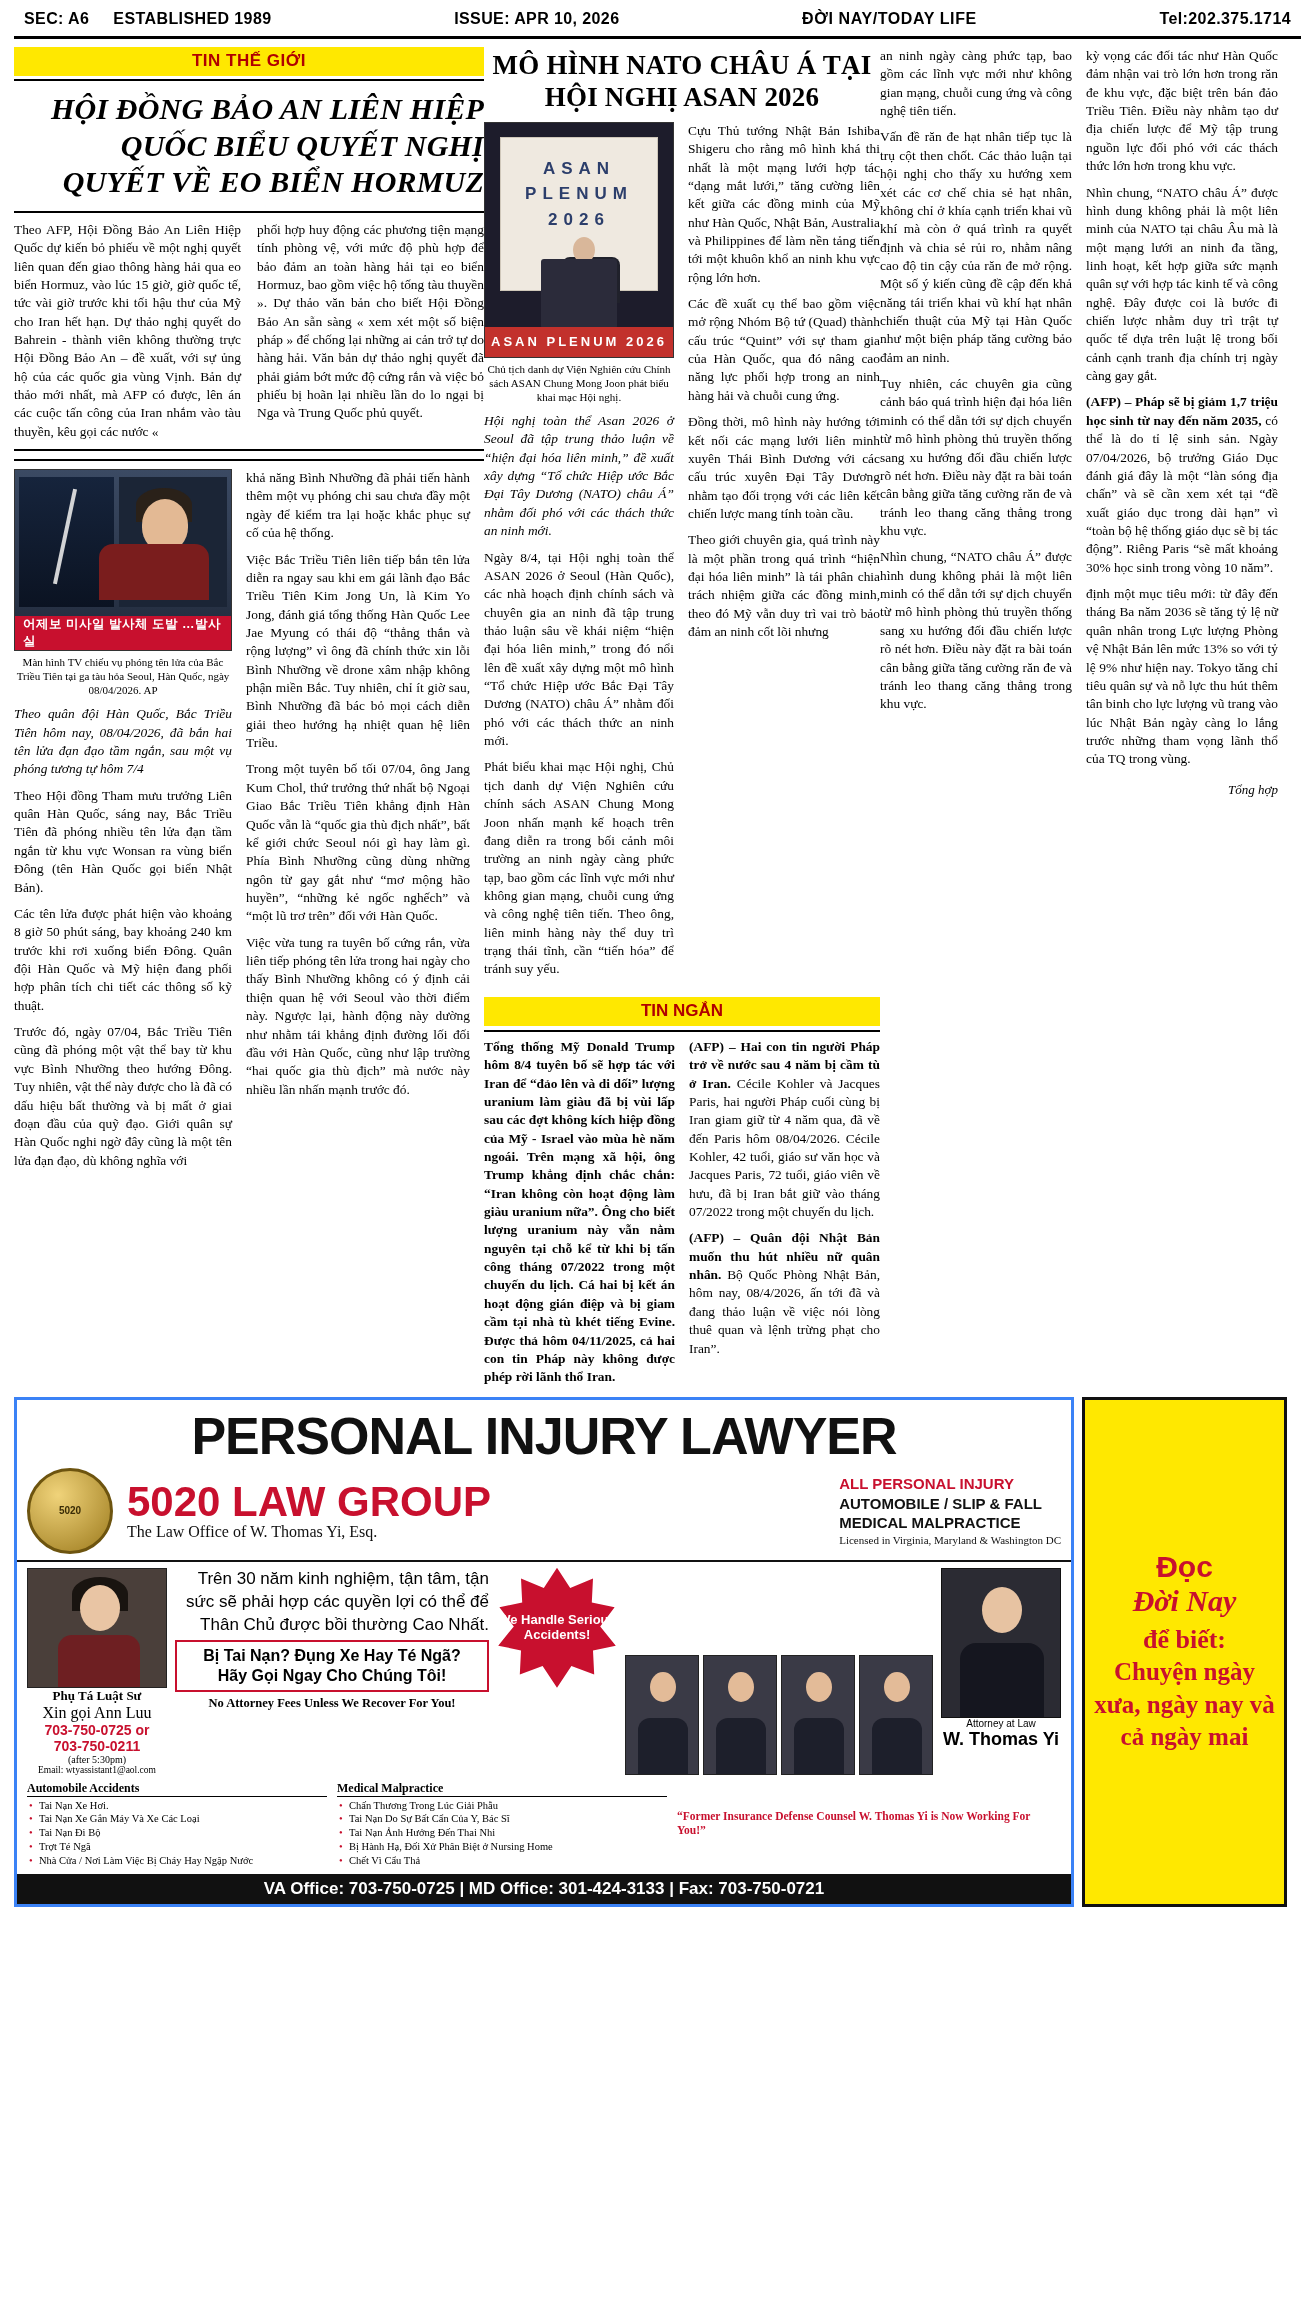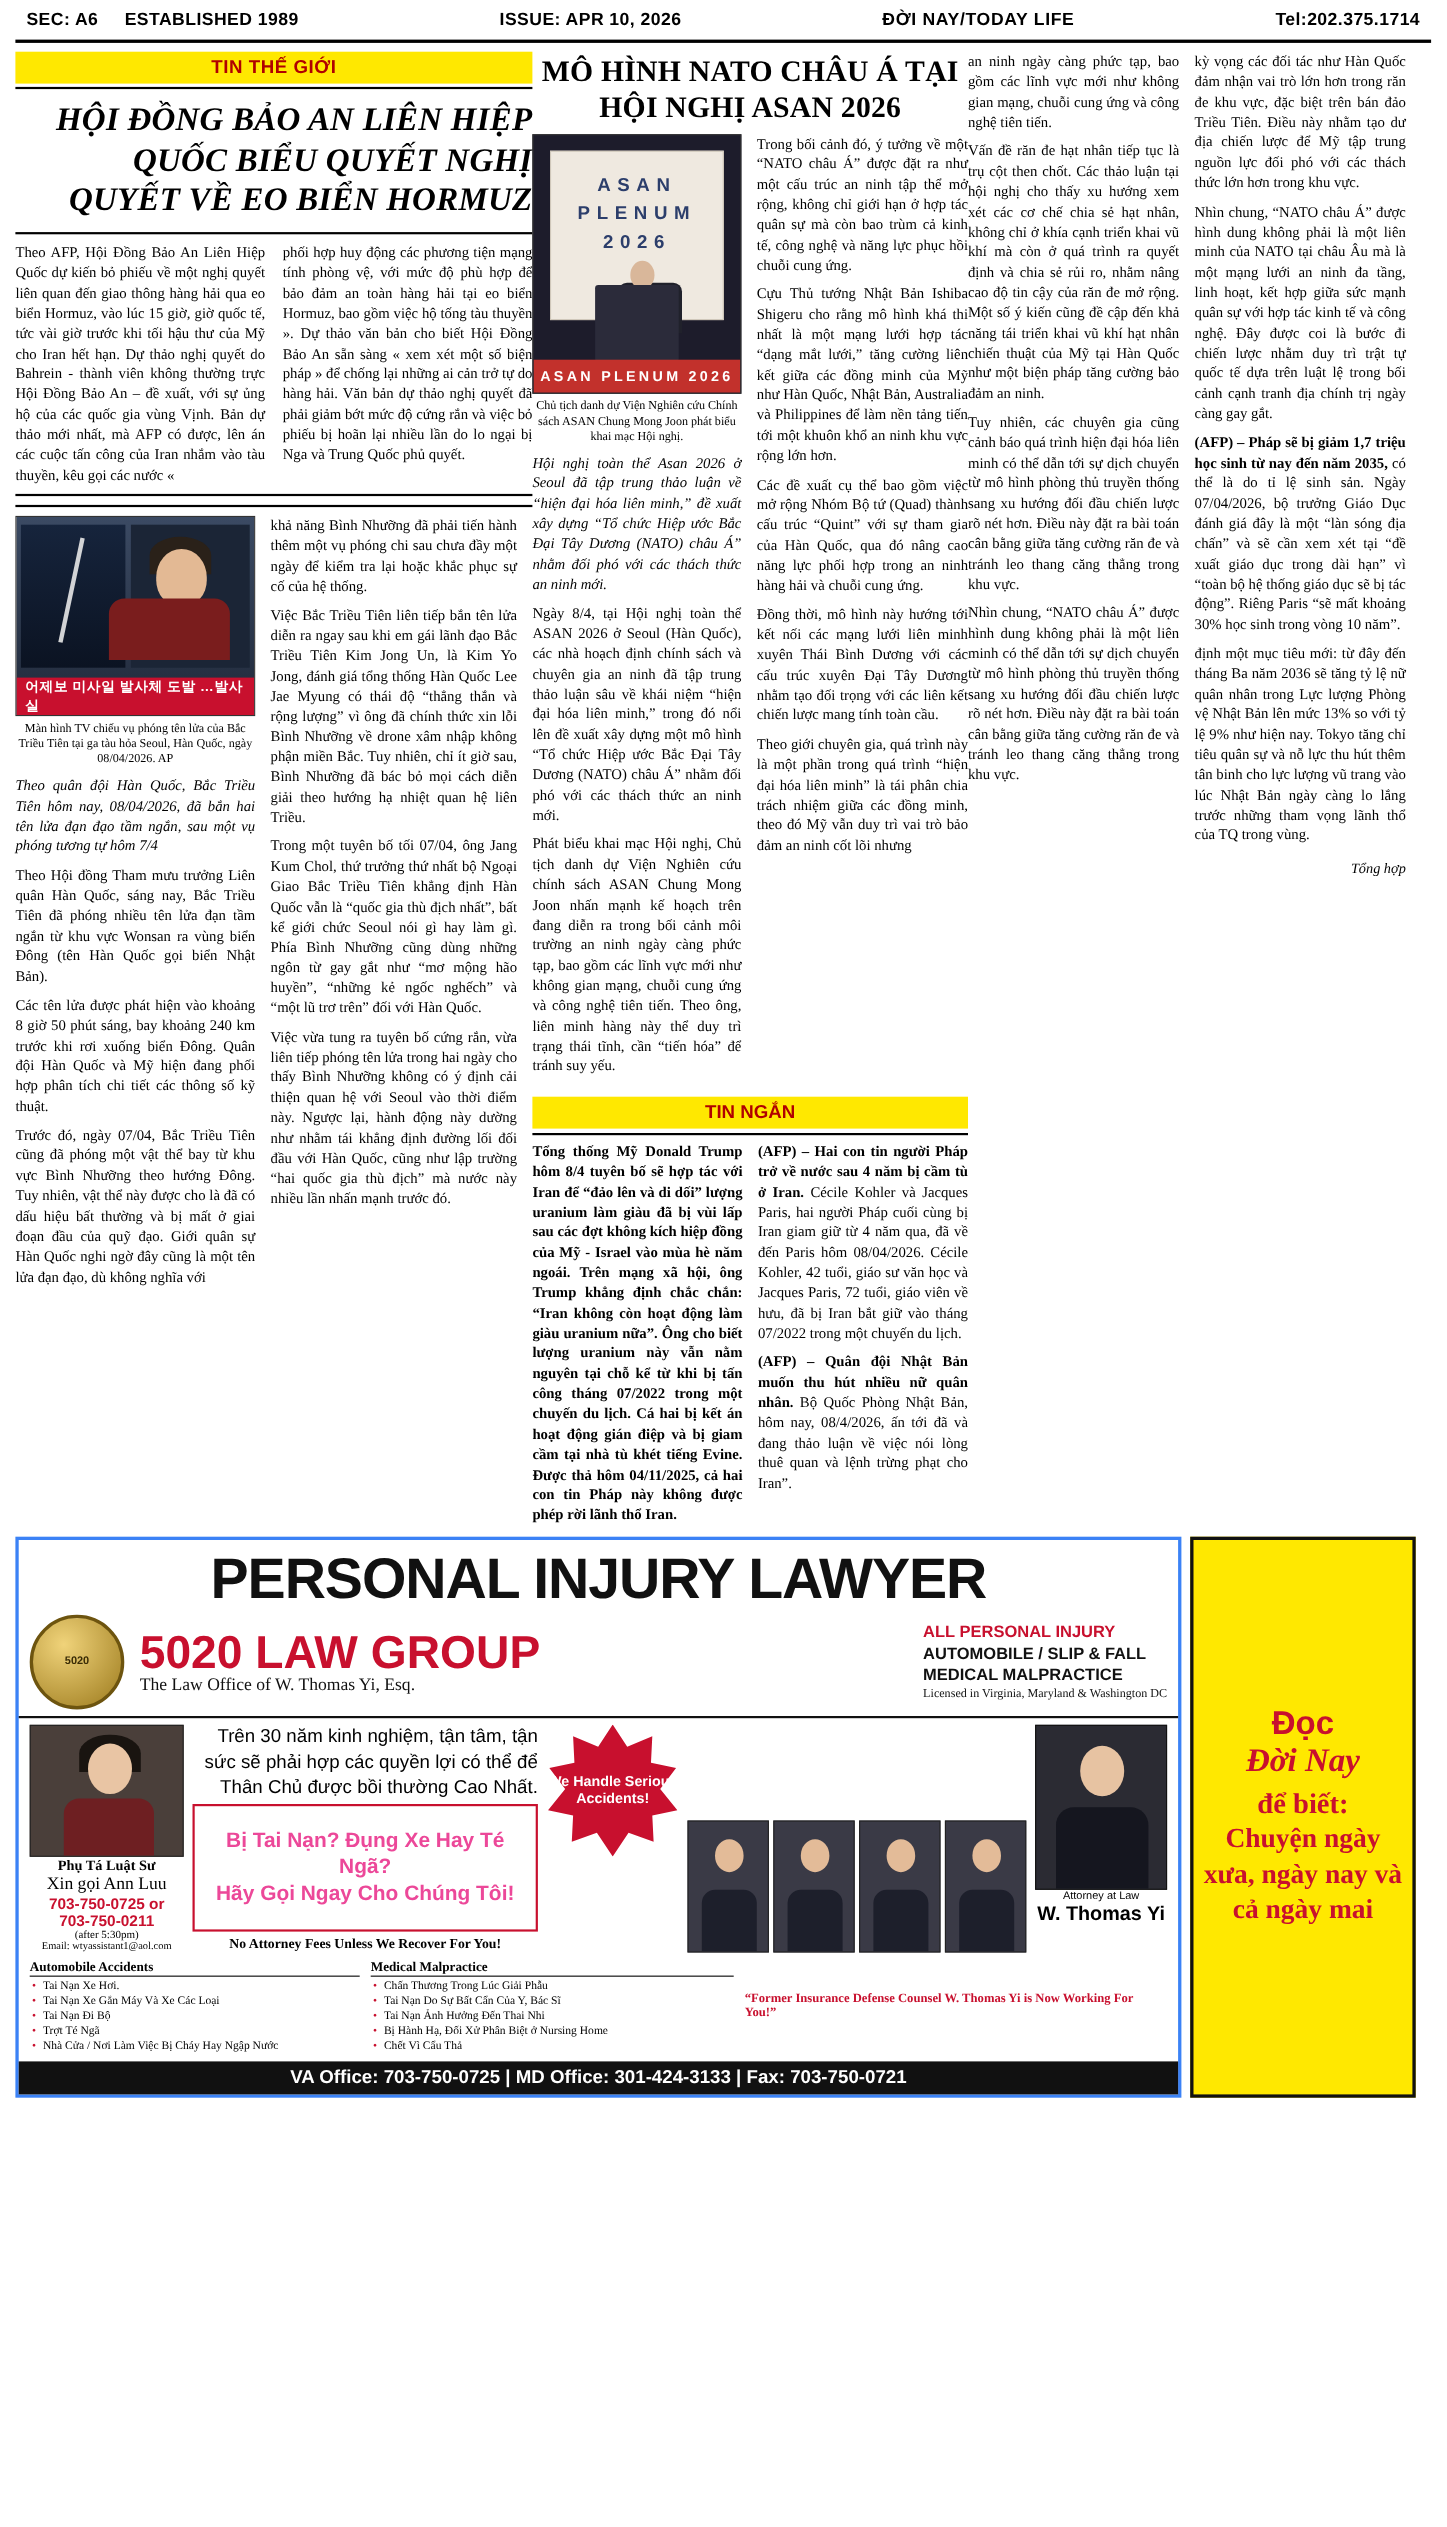--- a/index.html
+++ b/index.html
@@ -194,24 +194,24 @@
   .ad-lic { font-size:11px; font-weight:normal; font-family:"Liberation Serif",serif; }
   .ad-band { border-top:2px solid #111; margin-top:6px; }
 
   .ad-mid { display:flex; gap:8px; padding:6px 10px; }
   .ad-mid-left { width:58%; }
   .ad-viet-note {
     font-family:Liberation Sans, sans-serif; font-size:17px; line-height:1.35;
     text-align:right; margin-bottom:4px;
   }
   .ad-red-box {
-    background:#fff; color:#ec4899; text-align:center;
+    background:#fff; color:#000000; text-align:center;
     font-family:"Liberation Sans", sans-serif; font-weight:bold;
-    font-size:19px; line-height:1.25; border:2px solid #c8102e;
-    padding:20px 6px; margin:4px 0;
+    font-size:16px; line-height:1.25; border:2px solid #c8102e;
+    padding:4px 6px; margin:4px 0;
   }
   .ad-noattorney {
     text-align:center; font-size:12.5px; font-weight:bold;
   }
   .ad-burst {
     width:120px; height:120px; flex:none; position:relative;
     display:flex; align-items:center; justify-content:center; text-align:center;
   }
   .ad-burst .star {
     position:absolute; inset:0; background:#c8102e;
@@ -382,21 +382,20 @@
           <div class="caption small">Chủ tịch danh dự Viện Nghiên cứu Chính sách ASAN Chung Mong Joon phát biểu khai mạc Hội nghị.</div>
           <div class="body-text italic">
             <p>Hội nghị toàn thể Asan 2026 ở Seoul đã tập trung thảo luận về “hiện đại hóa liên minh,” đề xuất xây dựng “Tổ chức Hiệp ước Bắc Đại Tây Dương (NATO) châu Á” nhằm đối phó với các thách thức an ninh mới.</p>
           </div>
           <div class="body-text">
             <p>Ngày 8/4, tại Hội nghị toàn thể ASAN 2026 ở Seoul (Hàn Quốc), các nhà hoạch định chính sách và chuyên gia an ninh đã tập trung thảo luận sâu về khái niệm “hiện đại hóa liên minh,” trong đó nổi lên đề xuất xây dựng một mô hình “Tổ chức Hiệp ước Bắc Đại Tây Dương (NATO) châu Á” nhằm đối phó với các thách thức an ninh mới.</p>
             <p>Phát biểu khai mạc Hội nghị, Chủ tịch danh dự Viện Nghiên cứu chính sách ASAN Chung Mong Joon nhấn mạnh kế hoạch trên đang diễn ra trong bối cảnh môi trường an ninh ngày càng phức tạp, bao gồm các lĩnh vực mới như không gian mạng, chuỗi cung ứng và công nghệ tiên tiến. Theo ông, liên minh hàng này thể duy trì trạng thái tĩnh, cần “tiến hóa” để tránh suy yếu.</p>
           </div>
         </div>
         <div style="width:192px;" class="body-text">
-          <p>Trong bối cảnh đó, ý tưởng về một “NATO châu Á” được đặt ra như một cấu trúc an ninh tập thể mở rộng, không chỉ giới hạn ở hợp tác quân sự mà còn bao trùm cả kinh tế, công nghệ và năng lực phục hồi chuỗi cung ứng.</p>
           <p>Cựu Thủ tướng Nhật Bản Ishiba Shigeru cho rằng mô hình khá thi nhất là một mạng lưới hợp tác “dạng mắt lưới,” tăng cường liên kết giữa các đồng minh của Mỹ như Hàn Quốc, Nhật Bản, Australia và Philippines để làm nền tảng tiến tới một khuôn khổ an ninh khu vực rộng lớn hơn.</p>
           <p>Các đề xuất cụ thể bao gồm việc mở rộng Nhóm Bộ tứ (Quad) thành cấu trúc “Quint” với sự tham gia của Hàn Quốc, qua đó nâng cao năng lực phối hợp trong an ninh hàng hải và chuỗi cung ứng.</p>
           <p>Đồng thời, mô hình này hướng tới kết nối các mạng lưới liên minh xuyên Thái Bình Dương với các cấu trúc xuyên Đại Tây Dương nhằm tạo đối trọng với các liên kết chiến lược mang tính toàn cầu.</p>
           <p>Theo giới chuyên gia, quá trình này là một phần trong quá trình “hiện đại hóa liên minh” là tái phân chia trách nhiệm giữa các đồng minh, theo đó Mỹ vẫn duy trì vai trò bảo đảm an ninh cốt lõi nhưng</p>
         </div>
       </div>
 
       <div class="tin-ngan-tag" style="margin-top:10px;">TIN NGẮN</div>
       <div class="rule-top" style="margin-bottom:6px;"></div>
 

